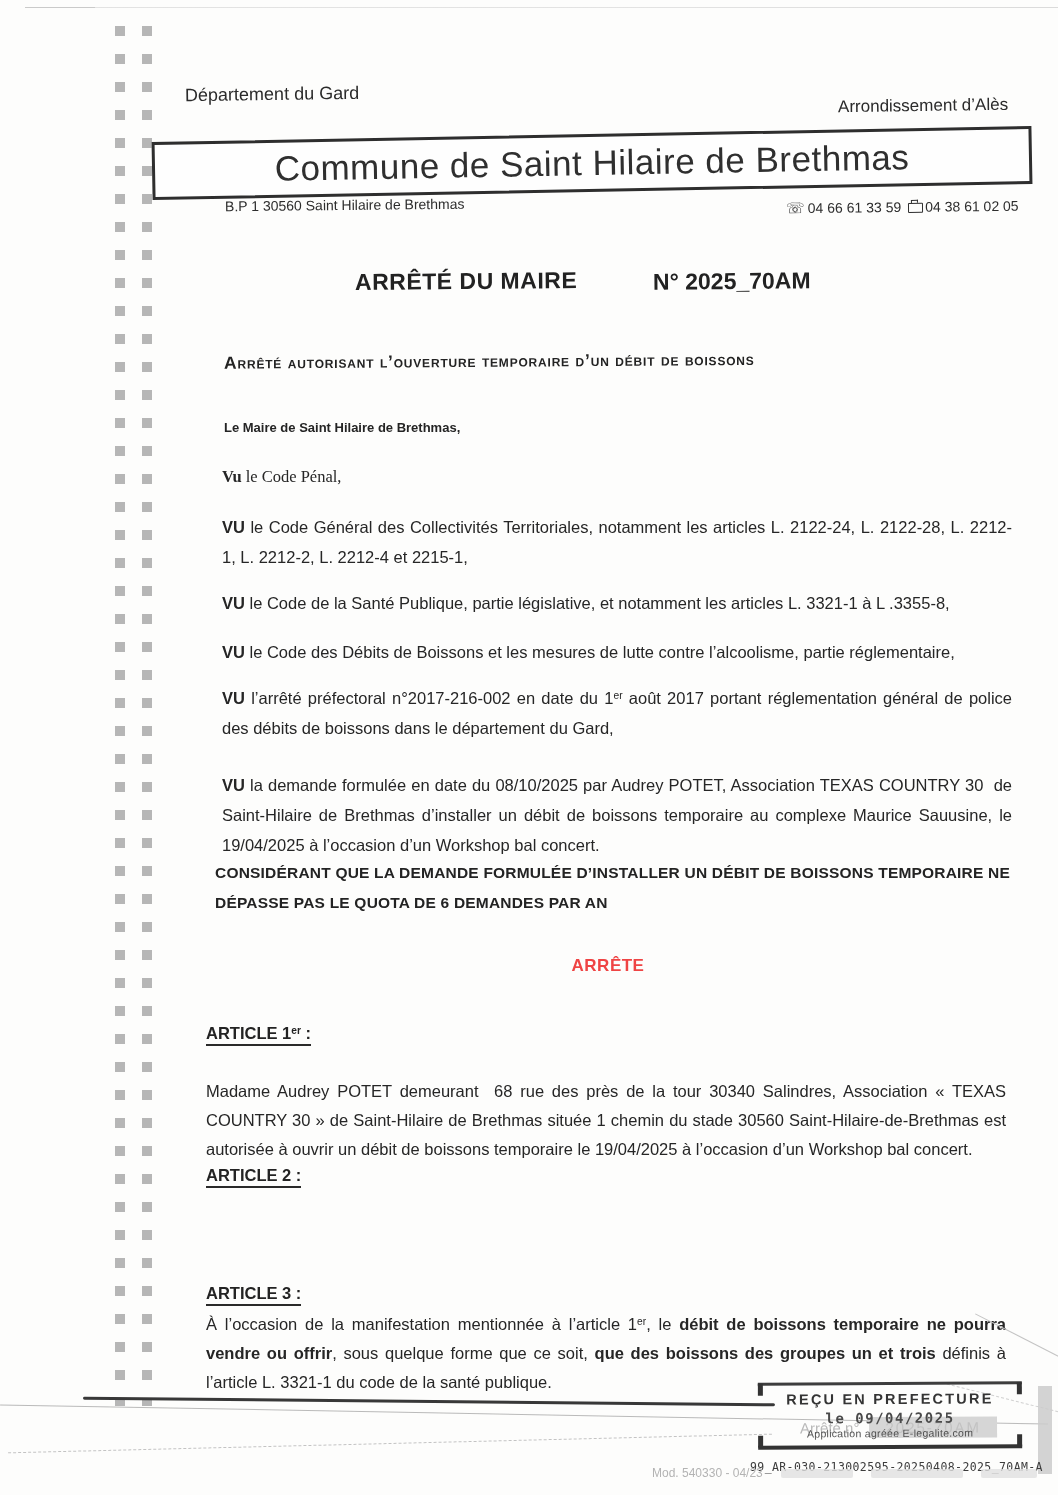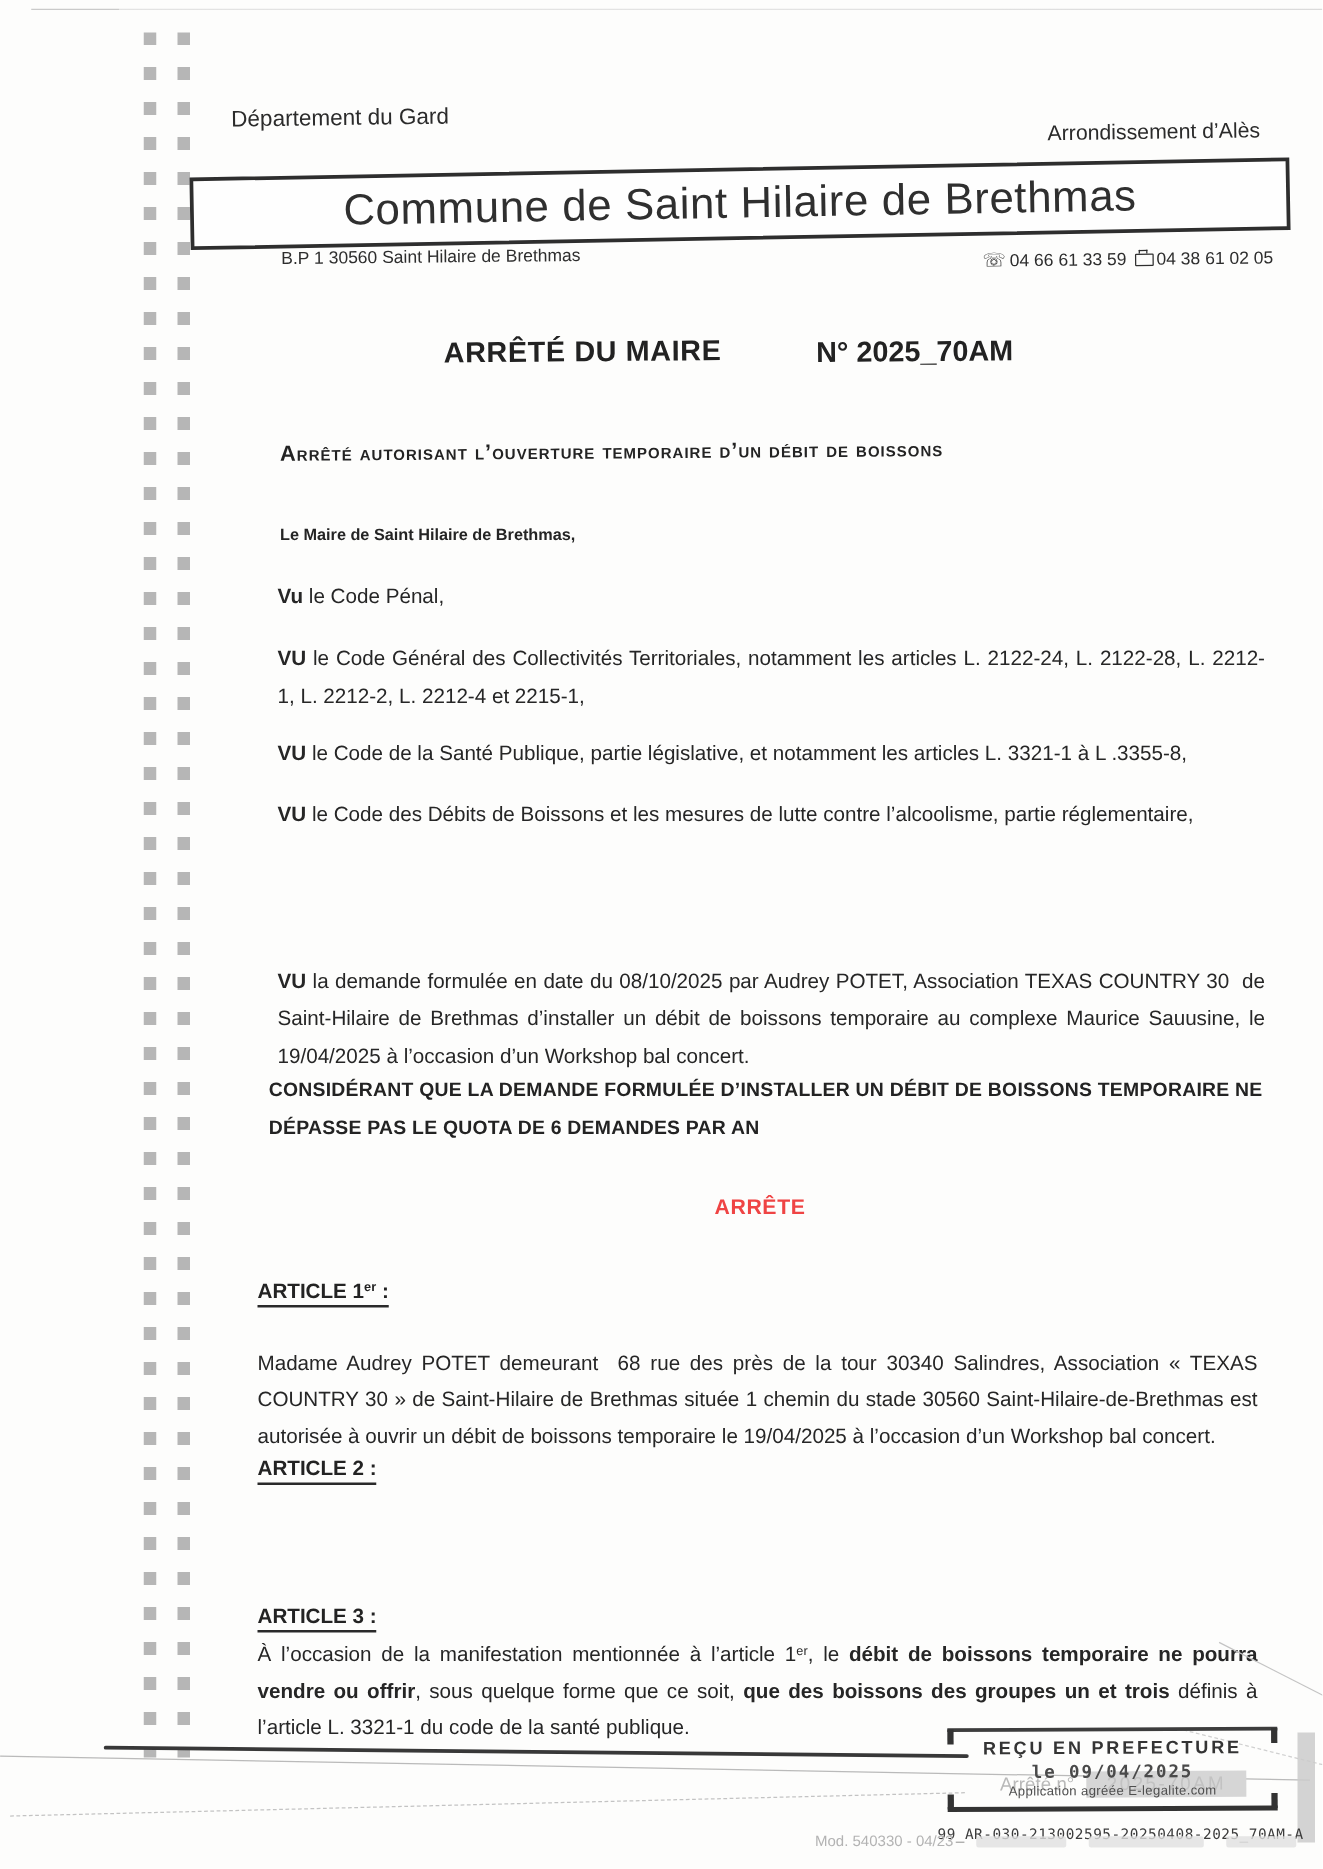--- a/index.html
+++ b/index.html
@@ -43,21 +43,21 @@
 
   .decree-title{position:absolute;left:355px;top:268px;font-size:23px;font-weight:700;letter-spacing:.5px;transform:rotate(-.5deg);white-space:nowrap;color:#222;}
   .decree-no{position:absolute;left:653px;top:268px;font-size:23px;font-weight:700;transform:rotate(-.5deg);white-space:nowrap;color:#222;}
 
   .subject{position:absolute;left:224px;top:350px;width:760px;font-size:17.5px;font-weight:700;
     font-variant:small-caps;letter-spacing:.8px;color:#232323;transform:rotate(-.4deg);white-space:nowrap;}
 
   
   .salutation{position:absolute;left:224px;top:420px;font-size:13px;font-weight:700;color:#242424;}
   .vu{position:absolute;left:222px;width:790px;font-size:16.5px;line-height:30px;text-align:justify;color:#262626;}
-  .vu0{top:462px;}
+  .vu0{top:462px;font-family:Liberation Serif, serif;}
   .vu1{top:512px;}
   .vu2{top:588px;}
   .vu3{top:637px;}
   .vu4{top:683px;}
   .vu5{top:770px;}
   .considerant{position:absolute;left:215px;top:858px;width:795px;font-size:15.5px;font-weight:700;
     line-height:30px;letter-spacing:.2px;color:#232323;text-align:justify;}
   .arrete-word{position:absolute;left:214px;top:956px;width:788px;text-align:center;
     font-size:17px;font-weight:700;letter-spacing:.5px;color:#ef4444;}
 
@@ -109,20 +109,21 @@
   <div class="decree-no">N° 2025_70AM</div>
 
   <div class="subject">Arrêté autorisant l’ouverture temporaire d’un débit de boissons</div>
 
   <div class="salutation">Le Maire de Saint Hilaire de Brethmas,</div>
 
   <div class="vu vu0"><b>Vu</b> le Code Pénal,</div>
   <div class="vu vu1"><b>VU</b> le Code Général des Collectivités Territoriales, notamment les articles L. 2122-24, L. 2122-28, L. 2212-1, L. 2212-2, L. 2212-4 et 2215-1,</div>
   <div class="vu vu2"><b>VU</b> le Code de la Santé Publique, partie législative, et notamment les articles L. 3321-1 à L .3355-8,</div>
   <div class="vu vu3"><b>VU</b> le Code des Débits de Boissons et les mesures de lutte contre l’alcoolisme, partie réglementaire,</div>
+  <div class="vu vu4"><b>VU</b> l’arrêté préfectoral n°2017-216-002 en date du 1<sup>er</sup> août 2017 portant réglementation général de police des débits de boissons dans le département du Gard,</div>
   <div class="vu vu5"><b>VU</b> la demande formulée en date du 08/10/2025 par Audrey POTET, Association TEXAS COUNTRY 30&nbsp; de Saint-Hilaire de Brethmas d’installer un débit de boissons temporaire au complexe Maurice Sauusine, le 19/04/2025 à l’occasion d’un Workshop bal concert.</div>
 
   <div class="considerant">CONSIDÉRANT QUE LA DEMANDE FORMULÉE D’INSTALLER UN DÉBIT DE BOISSONS TEMPORAIRE NE DÉPASSE PAS LE QUOTA DE 6 DEMANDES PAR AN</div>
 
   <div class="arrete-word">ARRÊTE</div>
 
   <div class="art-h a1h"><span class="u">ARTICLE 1<sup>er</sup> :</span></div>
   <div class="art-b a1b">Madame Audrey POTET demeurant&nbsp; 68 rue des près de la tour 30340 Salindres, Association « TEXAS COUNTRY 30 » de Saint-Hilaire de Brethmas située 1 chemin du stade 30560 Saint-Hilaire-de-Brethmas est autorisée à ouvrir un débit de boissons temporaire le 19/04/2025 à l’occasion d’un Workshop bal concert.</div>
 
   <div class="art-h a2h"><span class="u">ARTICLE 2 :</span></div>

